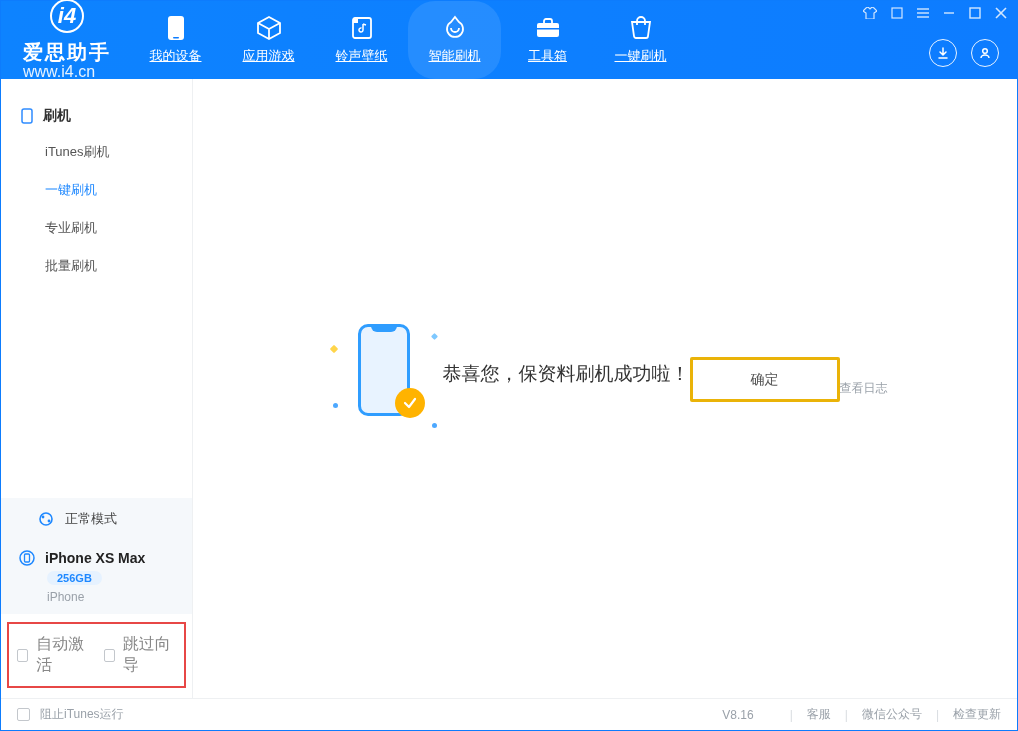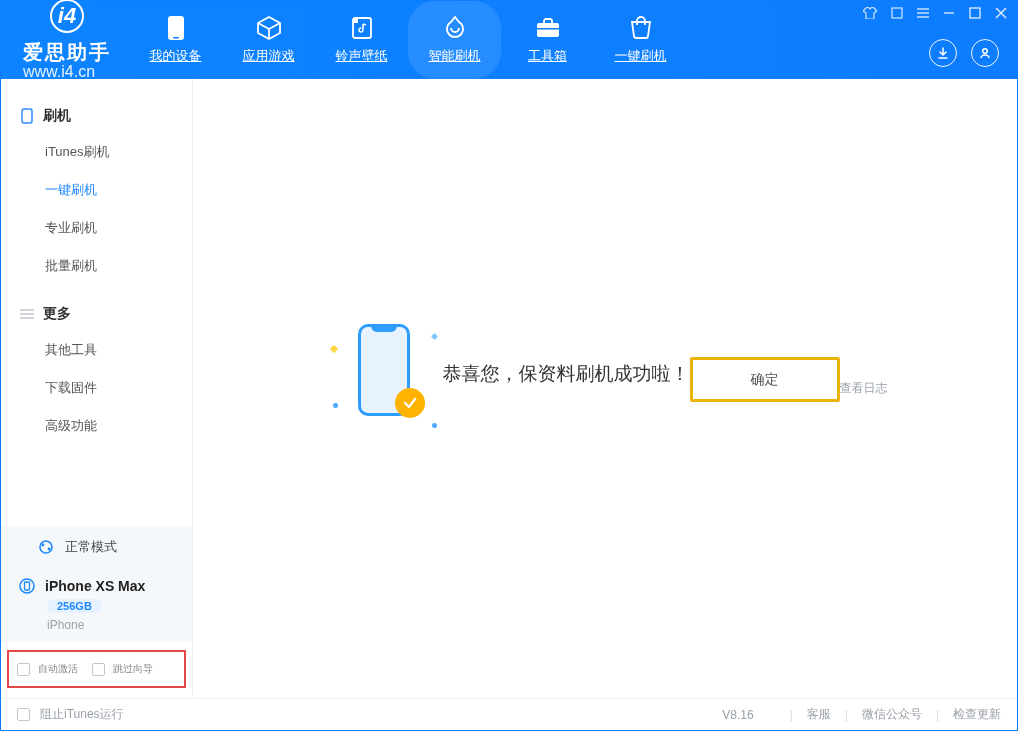--- a/index.html
+++ b/index.html
@@ -32,21 +32,21 @@
   .side-head.more .hicon { color:#c5c9cf; }
   .side-item { padding:10px 18px 10px 44px; font-size:13px; color:#555; cursor:pointer; }
   .side-item.active { color:#1e88ff; }
   .side-mode-panel {background:#f5f8fb;}
   .mode-row { display:flex; align-items:center; gap:10px; padding:12px 36px; font-size:13px; color:#444; }
   .mode-dot { width:18px; height:18px; display:flex; align-items:center; justify-content:center; color:#1e88ff; }
   .device-row { padding:10px 18px 2px 18px; display:flex; align-items:center; gap:10px; font-size:14px; color:#222; font-weight:600;}
   .device-sub { padding:0 18px 4px 46px; }
   .badge { display:inline-block; background:#e6f2ff; color:#1e88ff; border-radius:10px; padding:1px 10px; font-size:11px; font-weight:600;}
   .device-type { padding:0 18px 10px 46px; font-size:12px; color:#9aa1a9; }
-  .opt-row { border:2px solid #e74746; margin:8px 6px 10px 6px; padding:10px 8px; display:flex; gap:14px; font-size:10px; color:#888; }
+  .opt-row { border:2px solid #e74746; margin:8px 6px 10px 6px; padding:10px 8px; display:flex; gap:14px; font-size:16px; color:#888; }
   .chk { width:13px; height:13px; border:1px solid #c3c7cc; border-radius:2px; display:inline-block; vertical-align:middle; margin-right:4px; background:#fff; }
   .opt-item { display:flex; align-items:center; gap:4px; cursor:pointer;}
   
   
   .main { flex:1; display:flex; align-items:center; justify-content:center; position:relative; }
   .center { display:flex; flex-direction:row; align-items:center;justify-content:space-between; }
   .phone-ill { width:120px; height:120px; position:relative; margin-bottom:26px; }
   .phone-body { position:absolute; left:35px; top:8px; width:52px; height:92px; border:3px solid #2f9dff; border-radius:10px; background:#e8f3ff; }
   .phone-notch { position:absolute; left:48px; top:8px; width:26px; height:8px; background:#2f9dff; border-radius:0 0 6px 6px;}
   .check-badge{ position:absolute; right:18px; bottom:18px; width:30px; height:30px; background:#ffb300; border-radius:50%; display:flex; align-items:center; justify-content:center; color:#fff;}
@@ -199,35 +199,20 @@
                   <rect x="1" y="1" width="10" height="14" rx="2" fill="none" stroke="#2f8cff" stroke-width="1.5"></rect>
                 </svg>
               </span>
             <span>刷机</span>
           </div>
           <div class="side-item">iTunes刷机</div>
           <div class="side-item active">一键刷机</div>
           <div class="side-item">专业刷机</div>
           <div class="side-item">批量刷机</div>
         </div>
-        <div class="side-section">
-          <div class="side-head more">
-            <span class="hicon">
-                <svg width="14" height="12" viewBox="0 0 14 12">
-                  <line x1="0" y1="2" x2="14" y2="2" stroke="#c5c9cf" stroke-width="1.6"></line>
-                  <line x1="0" y1="6" x2="14" y2="6" stroke="#c5c9cf" stroke-width="1.6"></line>
-                  <line x1="0" y1="10" x2="14" y2="10" stroke="#c5c9cf" stroke-width="1.6"></line>
-                </svg>
-              </span>
-            <span>更多</span>
-          </div>
-          <div class="side-item">其他工具</div>
-          <div class="side-item">下载固件</div>
-          <div class="side-item">高级功能</div>
-        </div>
       </div>
       <div class="side-mode-panel">
         <div class="mode-row">
           <span class="mode-dot">
               <svg width="16" height="16" viewBox="0 0 16 16">
                 <circle cx="8" cy="8" r="6" fill="none" stroke="#1e88ff" stroke-width="1.6"></circle>
                 <circle cx="5" cy="6" r="1.4" fill="#1e88ff"></circle>
                 <circle cx="11" cy="10" r="1.4" fill="#1e88ff"></circle>
               </svg>
             </span>

